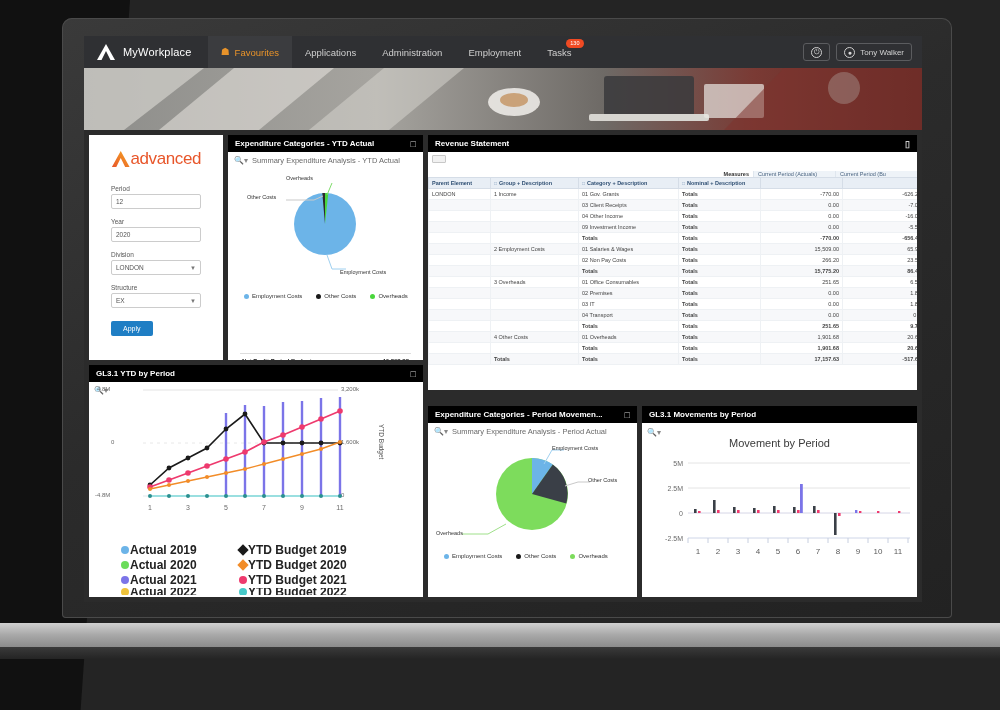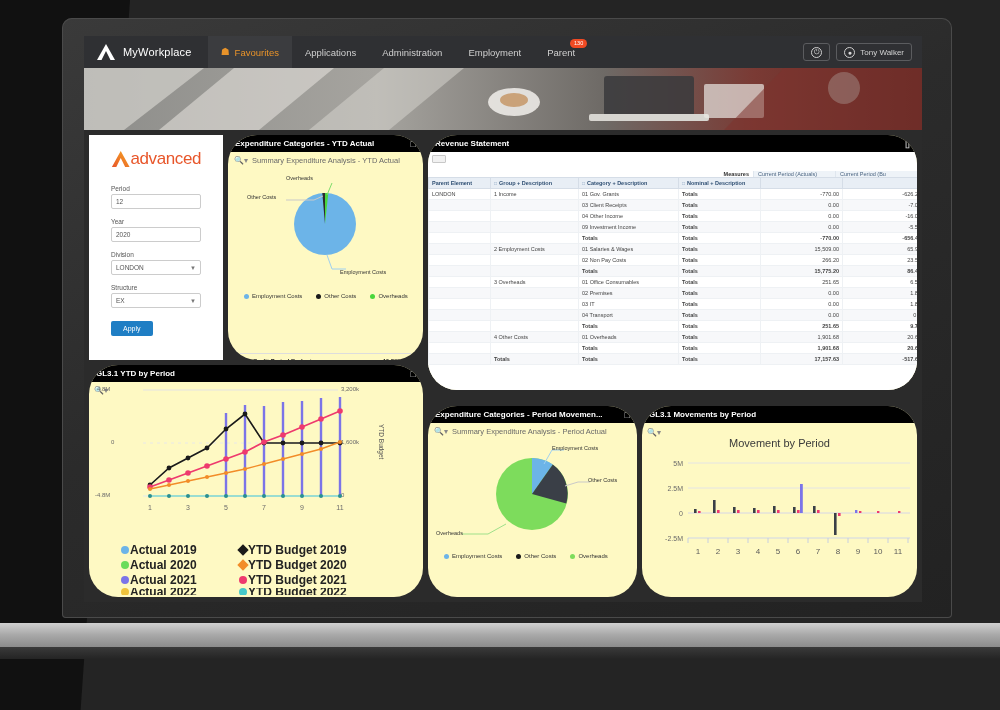--- a/index.html
+++ b/index.html
@@ -75,21 +75,21 @@
     background: rgba(20,20,20,.82); color: #e6e6e6;
     font-size: 7.5px; display: flex; align-items: center; padding-left: 10px;
   }
 
   
   .dash { background: #2b2b2b; padding: 5px; height: 472px; position: relative; }
   .grid { display: flex; gap: 5px; height: 100%; }
   .col-left { width: 334px; display: flex; flex-direction: column; gap: 5px; }
   .col-right { flex: 1; display: flex; flex-direction: column; gap: 16px; }
 
-  .panel { background: #fef9c3; display: flex; flex-direction: column; overflow: hidden; border-radius: 29px; }
+  .panel { background: #ffffff; display: flex; flex-direction: column; overflow: hidden; }
   .panel-head {
     background: #000; color: #fff; font-size: 8px; font-weight: bold;
     padding: 4px 7px; display: flex; align-items: center; height: 17px;
   }
   .panel-head .ttl { overflow: hidden; white-space: nowrap; text-overflow: ellipsis; }
   .panel-head .expand { margin-left: auto; font-size: 9px; color: #cdcdcd; }
   .panel-body { flex: 1; position: relative; overflow: hidden; }
 
   .mini-toolbar { display: flex; align-items: center; gap: 4px; padding: 4px 6px; }
   .mag { font-size: 8px; color: #888; }
@@ -186,21 +186,21 @@
       <div class="nav-item">
         <span>Applications</span>
       </div>
       <div class="nav-item">
         <span>Administration</span>
       </div>
       <div class="nav-item">
         <span>Employment</span>
       </div>
       <div class="nav-item">
-        <span>Parent</span>
+        <span>Tasks</span>
         <span class="nav-badge">130</span>
       </div>
     </div>
     <div class="nav-right">
       <div class="nav-pill">
         <span class="circ-ico">⏻</span>
       </div>
       <div class="nav-pill">
         <span class="circ-ico">●</span>
         <span>Tony Walker</span>

